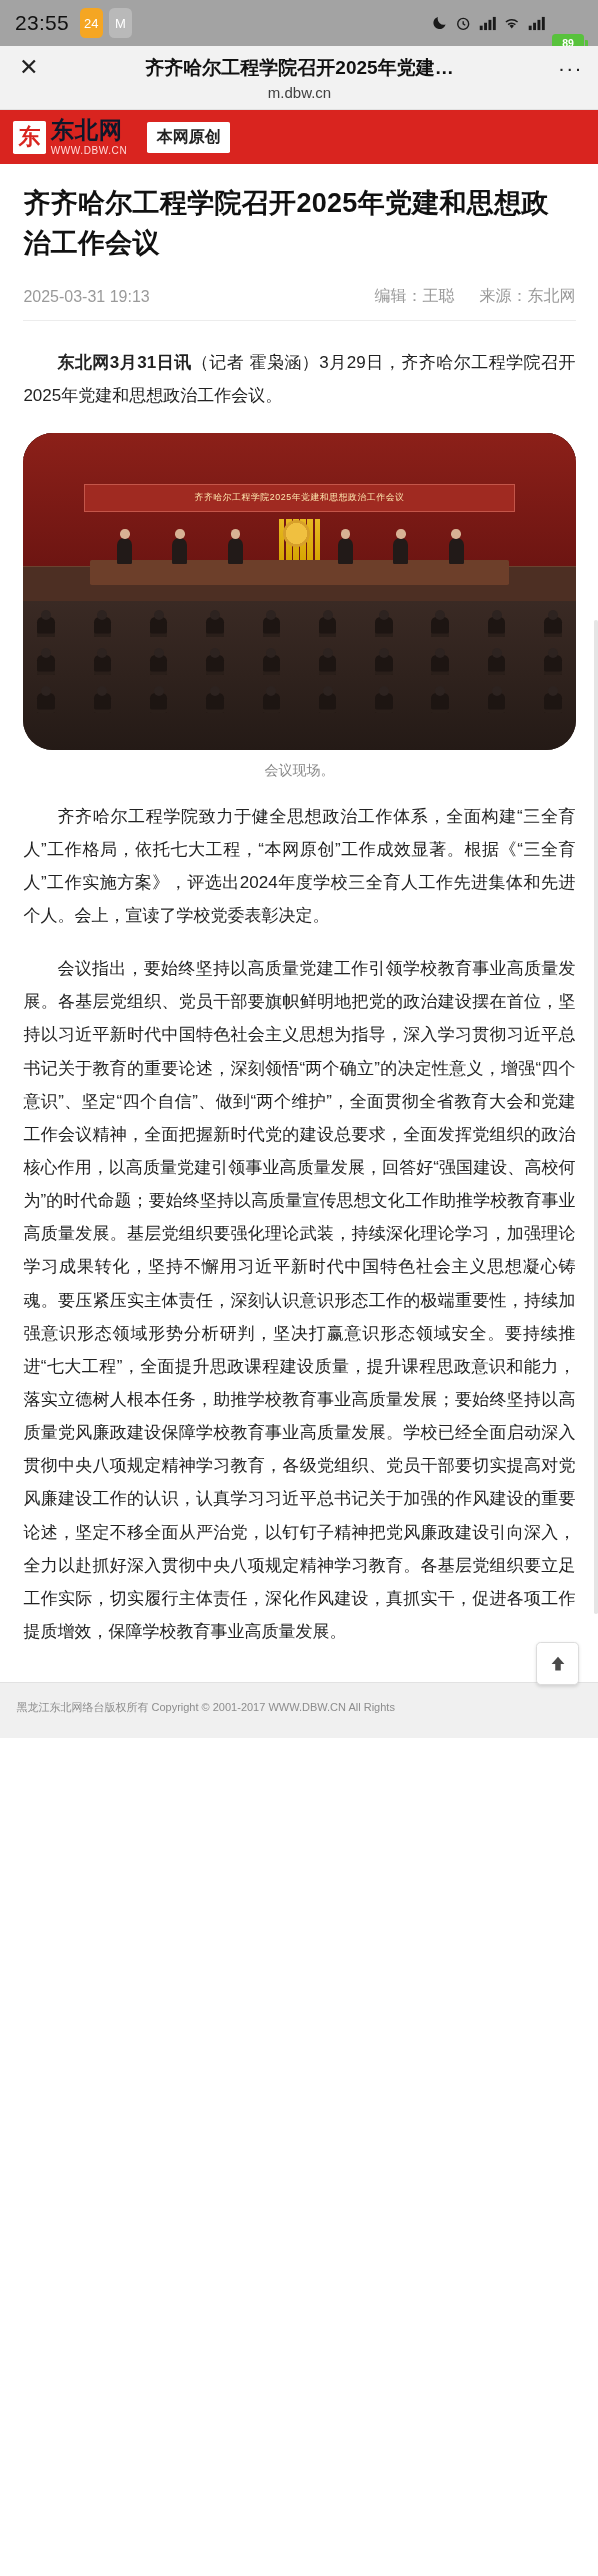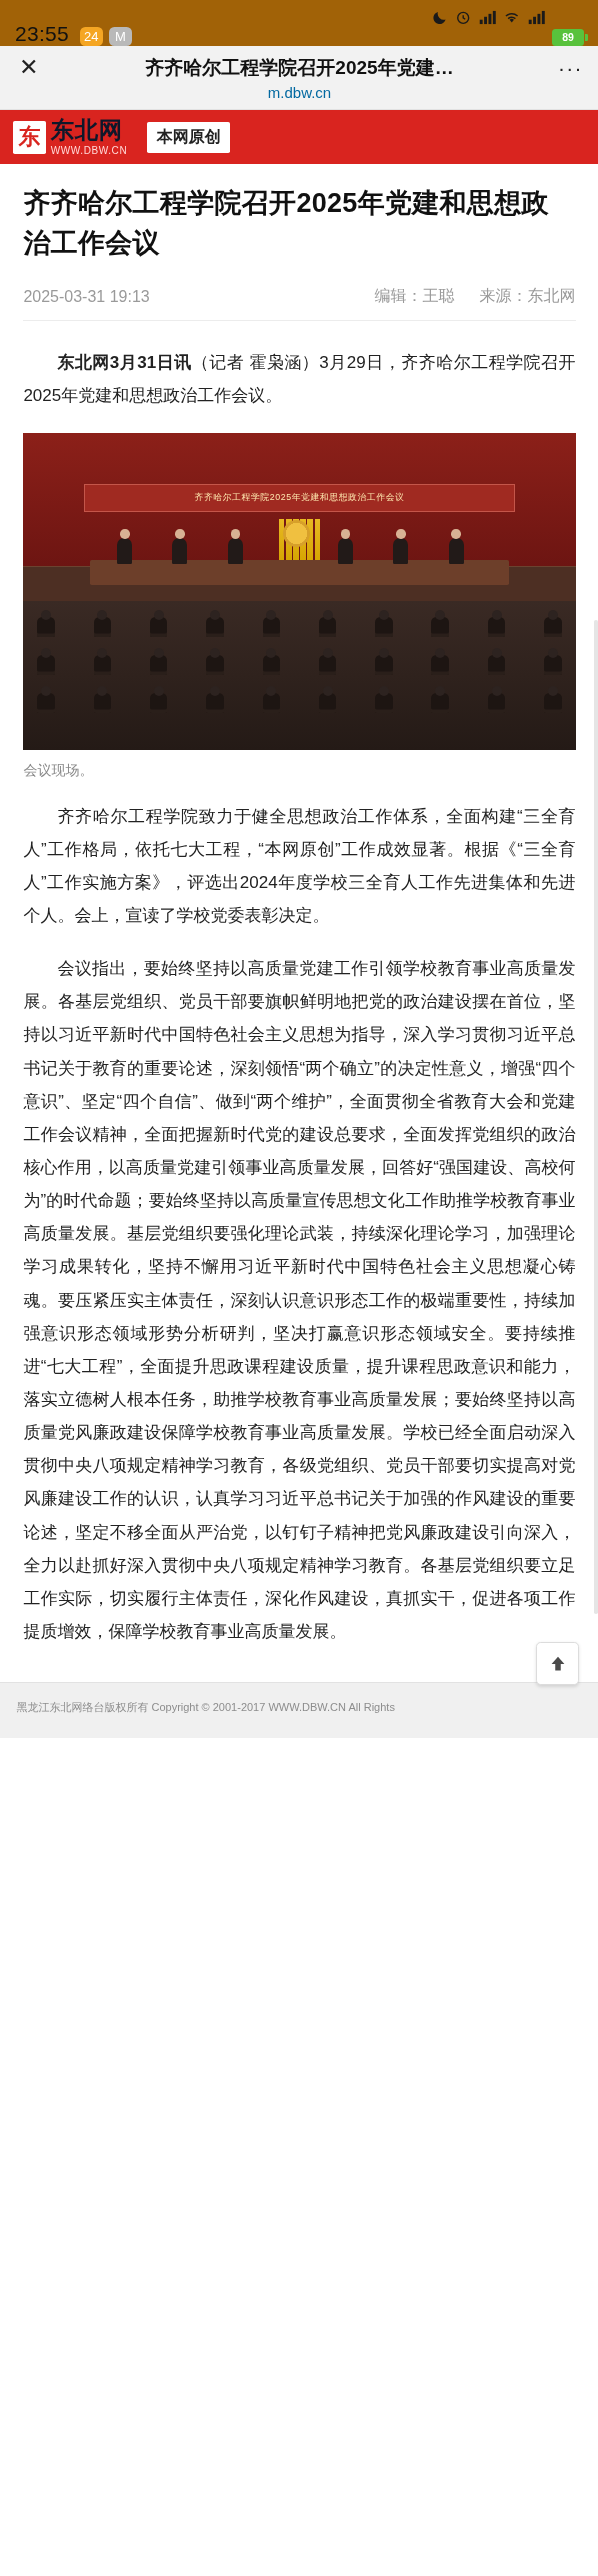--- a/index.html
+++ b/index.html
@@ -6,32 +6,32 @@
   html, body {
     width: 599px;
     background: #ffffff;
     font-family: "Liberation Sans", sans-serif;
   }
   body { width: 599px; position: relative; }
 
   
   .statusbar {
     height: 46px;
-    background: #a16207;
-    display: flex;
-    align-items: flex-end;
+    background: #a3a3a3;
+    display: flex;
+    align-items: center;
     padding: 0 15px;
     font-size: 20px;
     color: #111;
     position: relative;
   }
   .sb-time { font-size: 21px; font-weight: 500; letter-spacing: 0.3px; }
   .sb-badges { display: flex; align-items: center; gap: 5.8px; margin-left: 10.5px; }
   .sb-badge {
-    width: 23.4px; height: 19px; border-radius: 5.3px;
+    width: 23.4px; height: 30px; border-radius: 5.3px;
     display: flex; align-items: center; justify-content: center;
     font-size: 13px; color: #fff;
   }
   .sb-badge.orange { background: #f5a623; }
   .sb-badge.gray { background: #b9b9b9; }
   .sb-right {
     margin-left: auto;
     display: flex;
     align-items: center;
     gap: 7px;
@@ -83,21 +83,21 @@
     white-space: nowrap;
     text-overflow: ellipsis;
     text-align: center;
   }
   .tb-menu {
     position: absolute; right: 4.7px; top: 50%; transform: translateY(-50%);
     font-size: 21px; color: #222; letter-spacing: 1.2px;
   }
   .tb-url {
     font-size: 15px;
-    color: #0369a1;
+    color: #404040;
     margin-top: -1.2px;
     padding-bottom: 2.3px;
   }
 
   
   .site-header {
     background: #d9241f;
     height: 54px;
     display: flex;
     align-items: center;
@@ -169,20 +169,21 @@
 
   .figure {
     margin-top: 21px;
   }
   .photo {
     width: 100%;
     height: 317px;
     position: relative;
     overflow: hidden;
     background: linear-gradient(#7c1b17 0%, #5f120f 38%, #3d2a22 39%, #2c1d18 100%);
+    border-radius: 30px;
   }
   
   .ph-backwall {
     position: absolute; left: 0; top: 0; width: 100%; height: 42%;
     background: linear-gradient(#8c2019, #6d1512);
   }
   .ph-banner {
     position: absolute; left: 11%; top: 16%; width: 78%; height: 9%;
     background: #a02a21;
     border: 1.2px solid #c4564a;
@@ -236,21 +237,21 @@
   .ph-seat {
     width: 17.5px; height: 20px;
     background: #1d1512; border-radius: 5.3px 5.3px 1.8px 1.8px;
     box-shadow: inset 0 -3.5px 0 #2a1f1a;
   }
   .ph-seat::before {
     content: ""; display: block; margin: -7px auto 0; width: 10px; height: 10px;
     border-radius: 50%; background: #2d2320;
   }
   .figcaption {
-    text-align: left;
+    text-align: center;
     font-size: 14px;
     color: #8a8a8a;
     margin-top: 11.7px;
   }
 
   
   .footer {
     margin-top: 34px;
     background: #f0f0f0;
     border-top: 0.6px solid #e2e2e2;

